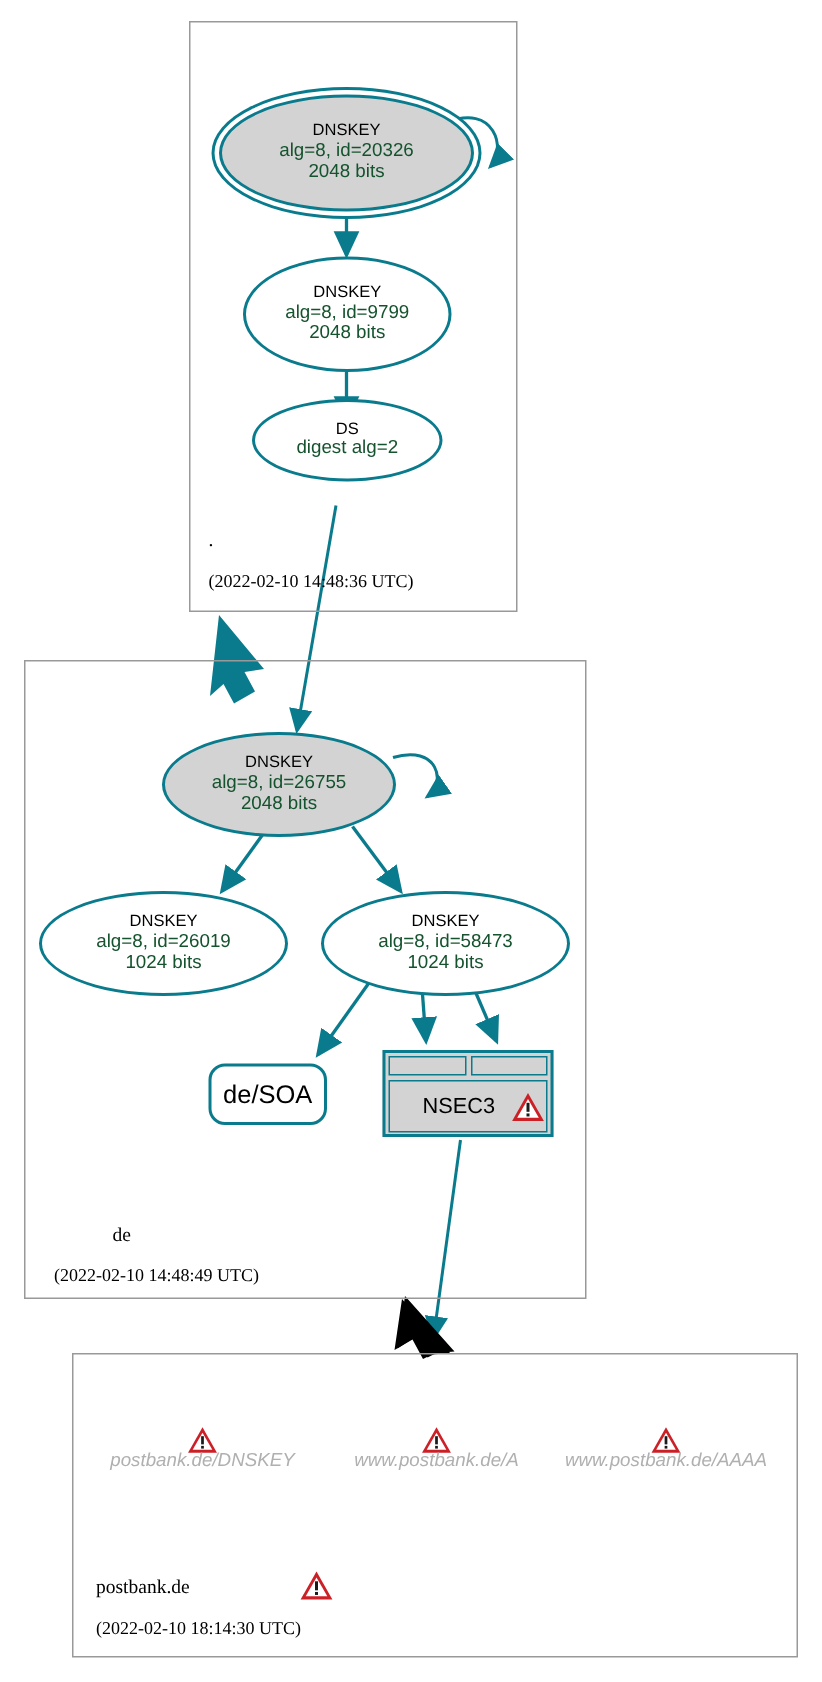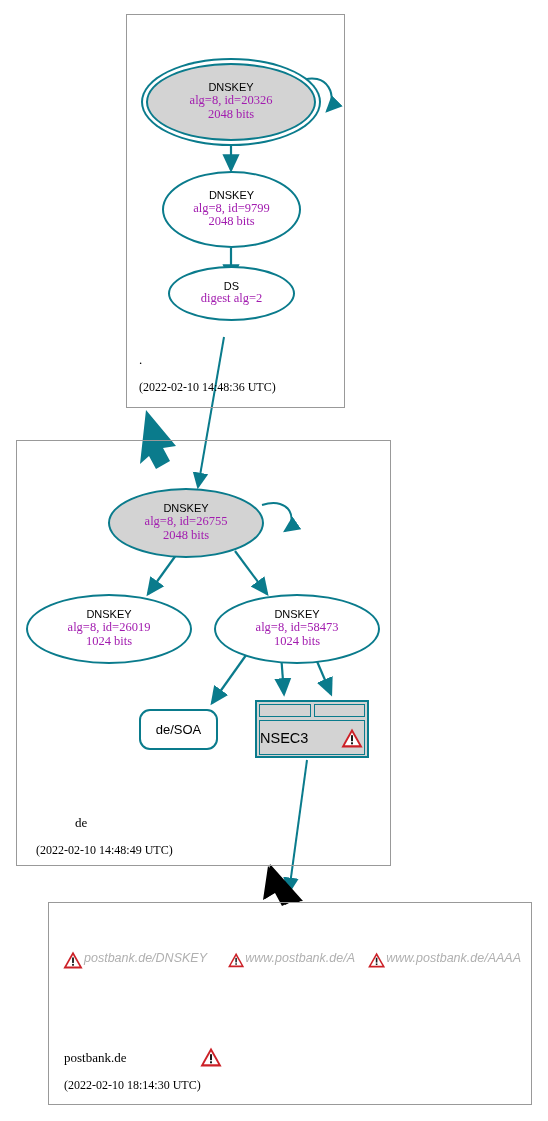--- a/index.html
+++ b/index.html
@@ -59,36 +59,36 @@
   .node-ellipse.ksk {
     box-shadow: 0 0 0 3px #ffffff, 0 0 0 5px #0a7b8c;
   }
   .nl1 {
     font-family: "Liberation Sans", sans-serif;
     font-size: 11px;
     color: #000000;
     line-height: 1.05;
   }
   .nl2, .nl3 {
-    font-family: Liberation Serif, serif;
+    font-family: Liberation Sans, sans-serif;
     font-size: 12.5px;
-    color: #a21caf;
+    color: #14532d;
     line-height: 1.1;
   }
   .rrset-rounded {
     position: absolute;
     box-sizing: border-box;
     border: 2px solid #0a7b8c;
     border-radius: 11px;
     background: #ffffff;
     display: flex;
     align-items: center;
     justify-content: center;
     font-family: "Liberation Sans", sans-serif;
-    font-size: 13px;
+    font-size: 17px;
     color: #000000;
   }
   .nsec-table {
     position: absolute;
     box-sizing: border-box;
     border: 2px solid #0a7b8c;
     background: #d3d3d3;
     padding: 2px;
   }
   .nsec-head {
@@ -103,34 +103,35 @@
     box-sizing: border-box;
   }
   .nsec-body {
     margin-top: 3px;
     height: 35px;
     border: 1px solid #0a7b8c;
     background: #d3d3d3;
     box-sizing: border-box;
     display: flex;
     align-items: center;
-    justify-content: space-between;
+    justify-content: flex-end;
     gap: 10px;
   }
   .nsec-body-label {
     font-family: "Liberation Sans", sans-serif;
     font-size: 14.5px;
     color: #000000;
   }
   .warn-icon { display: block; }
   .leaf-item {
     position: absolute;
     display: flex;
-    flex-direction: row;
+    flex-direction: column;
     align-items: center;
+    justify-content: flex-end;
   }
   .leaf-label {
     font-family: "Liberation Sans", sans-serif;
     font-style: italic;
     font-size: 12.5px;
     color: #b0b0b0;
     white-space: nowrap;
     margin-top: -4px;
   }
   .icon-abs { position: absolute; }

